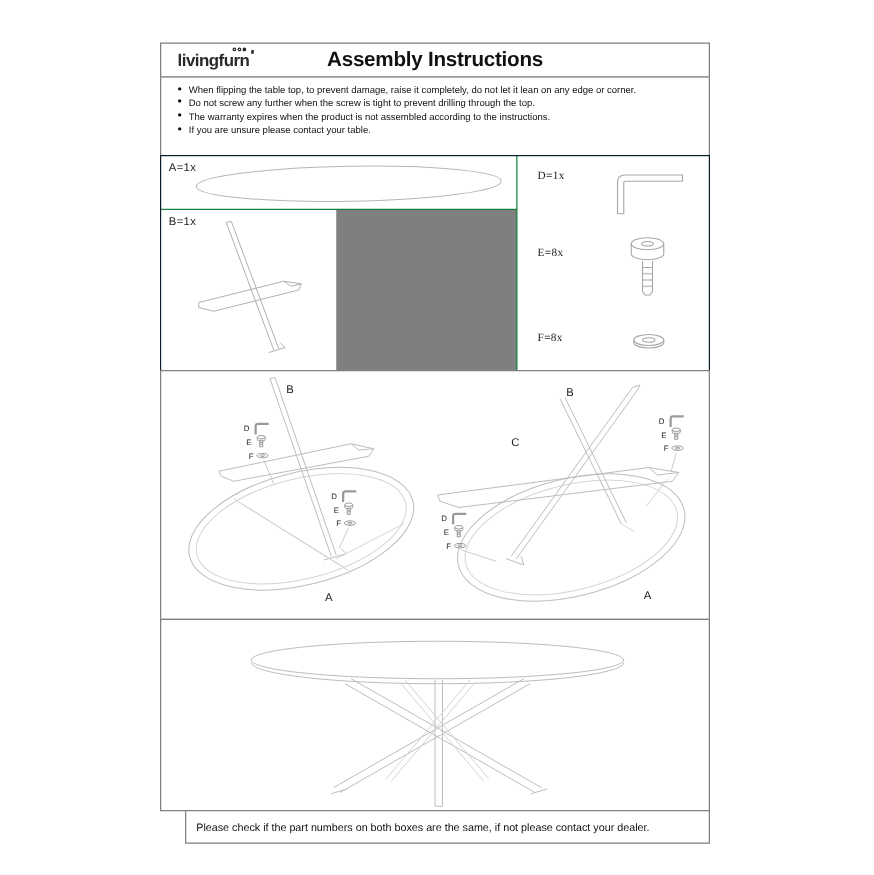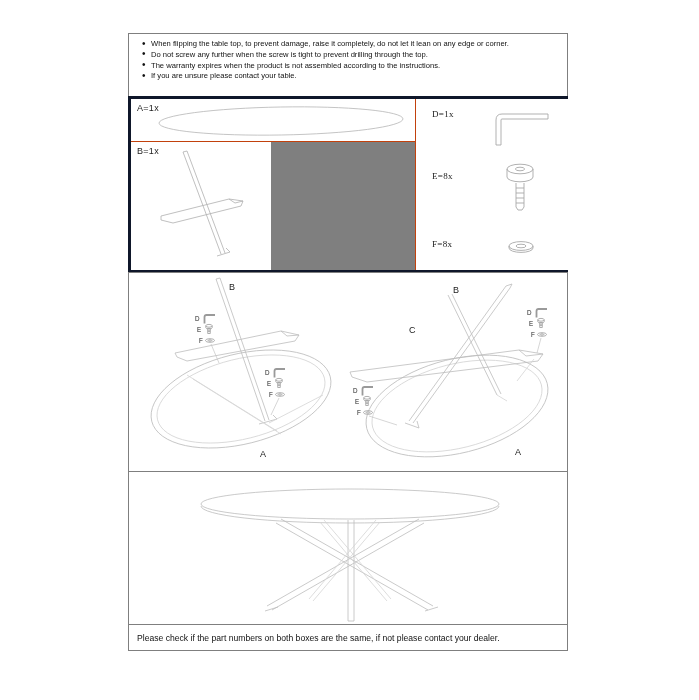--- a/index.html
+++ b/index.html
@@ -19,34 +19,34 @@
   .title{position:absolute;left:0;right:0;text-align:center;font-size:16.5px;
          font-weight:600;letter-spacing:-0.2px;color:#111;}
 
   
   .warn{height:64px;padding:5px 8px 0 13px;}
   .warn ul{margin:0;padding:0;list-style:none;}
   .warn li{position:relative;padding-left:9px;font-size:7.6px;line-height:10.8px;color:#111;}
   .warn li::before{content:"\2022";position:absolute;left:0;top:-0.5px;font-size:10px;}
 
   
-  .parts{border:3px solid #0f172a;background:#c2410c;display:grid;
+  .parts{border:1px solid #0f172a;background:#15803d;display:grid;
          grid-template-columns:284px 153px;grid-template-rows:42px 128px;gap:1px;box-sizing:border-box;margin-top:-1px;}
   .cell{background:#fff;position:relative;}
   .part-a{grid-column:1;grid-row:1;}
   .part-bc{grid-column:1;grid-row:2;display:grid;grid-template-columns:140px 143px;gap:2px;background:#7f7f7f;text-decoration:underline;}
   .parts-right{grid-column:2;grid-row:1 / span 2;}
   .plabel{position:absolute;left:6px;top:4px;font-size:9px;letter-spacing:0.3px;color:#222;}
   .dlabel{position:absolute;font-size:9px;letter-spacing:0.3px;color:#222;font-family:Liberation Serif, serif;}
   .pr-icon{position:absolute;}
 
   
   .assembly{height:200px;}
   .final{height:154px;}
-  .note{height:27px;display:flex;align-items:center;}
+  .note{height:27px;display:flex;align-items:center;margin-left:20px;}
   .note span{font-size:8.6px;padding-left:8px;color:#111;}
 
   svg{display:block;}
   svg text{font-family:"Liberation Sans",sans-serif;fill:#1a1a1a;}
   .lab{font-size:9px;}
   .clab{font-size:6.3px;}
 </style>
 </head>
 <body>
 
@@ -64,20 +64,32 @@
     </g>
     <g id="ico-washer" stroke="#9a9a9a" fill="#ffffff" stroke-width="0.8">
       <ellipse cx="5" cy="2.5" rx="4.5" ry="1.8"></ellipse>
       <ellipse cx="5" cy="2.5" rx="1.8" ry="0.7"></ellipse>
     </g>
   </defs>
 </svg>
 
 <div class="sheet">
 
+  <header class="box hdr">
+    <div class="logo">
+      <span>livingfurn</span>
+      <span class="logo-dots">
+          <i></i>
+          <i></i>
+          <i class="filled"></i>
+        </span>
+      <span class="logo-tick"></span>
+    </div>
+    <div class="title">Assembly Instructions</div>
+  </header>
 
   <section class="box warn">
     <ul>
       <li>When flipping the table top, to prevent damage, raise it completely, do not let it lean on any edge or corner.</li>
       <li>Do not screw any further when the screw is tight to prevent drilling through the top.</li>
       <li>The warranty expires when the product is not assembled according to the instructions.</li>
       <li>If you are unsure please contact your table.</li>
     </ul>
   </section>
 

